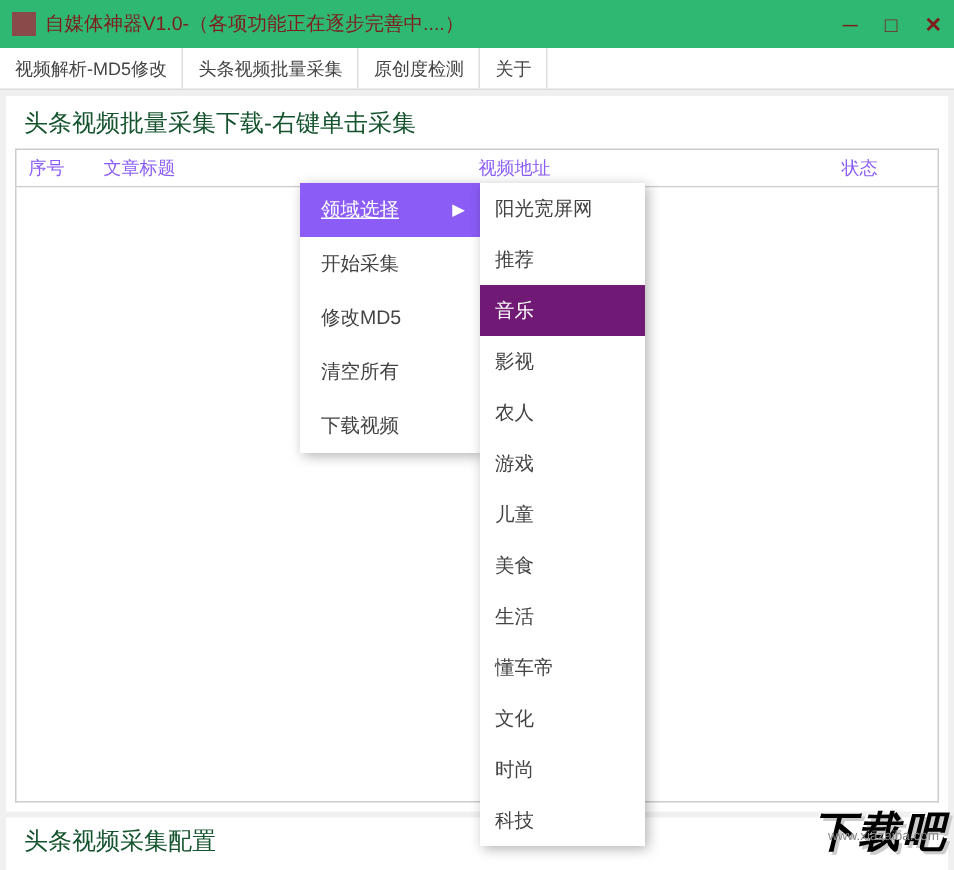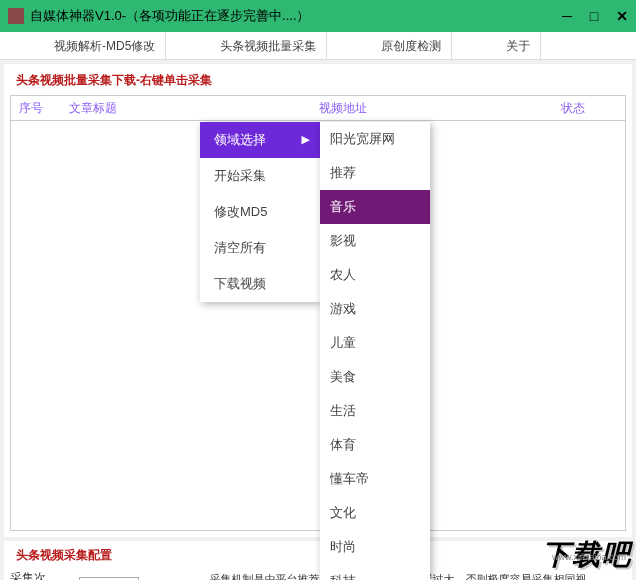--- a/index.html
+++ b/index.html
@@ -1,34 +1,34 @@
 <!DOCTYPE html>
 <html><head>
 <meta charset="utf-8">
 <style>
 * { margin: 0; padding: 0; box-sizing: border-box; font-family: "Microsoft YaHei", sans-serif; }
 body { background: #f0f0f0; width: 636px; height: 580px; position: relative; overflow: hidden; }
-.titlebar { background: #2eb872; height: 32px; display: flex; align-items: center; padding: 16px 8px; color: #000000; font-size: 13px; }
+.titlebar { background: #2eb872; height: 32px; display: flex; align-items: center; padding: 16px 8px; color: #7f1d1d; font-size: 13px; }
 .titlebar-icon { width: 16px; height: 16px; background: #8b4a4a; margin-right: 6px; display: inline-block; }
 .titlebar-title { flex: 1; }
 .win-controls { display: flex; gap: 18px; font-size: 14px; font-weight: bold; }
 .win-controls span { cursor: pointer; }
 .tabs { background: #fff; border-bottom: 1px solid #ddd; display: flex; height: 28px; font-size: 12px; }
-.tab { padding: 6px 10px; border-right: 1px solid #ddd; color: #444; cursor: pointer; margin-left: 44px; }
+.tab { padding: 6px 10px; border-right: 1px solid #ddd; color: #444; cursor: pointer; }
 .content { background: #fff; margin: 4px; padding: 6px; }
-.group-label { font-size: 12px; color: #b91c1c; padding: 2px 6px; font-weight: bold; }
+.group-label { font-size: 16px; color: #14532d; padding: 2px 6px; }
 .table-header { display: flex; border: 1px solid #ccc; background: #fff; height: 26px; align-items: center; font-size: 12px; color: #8b5cf6; margin-top: 4px; }
 .th-seq { width: 50px; padding-left: 8px; }
 .th-title { width: 250px; padding-left: 8px; }
 .th-url { width: 250px; padding-left: 8px; }
 .th-status { flex: 1; padding-right: 20px; }
 .table-body { border: 1px solid #ccc; border-top: none; height: 410px; background: #fff; position: relative; }
 .context-menu { position: absolute; left: 200px; top: 122px; width: 120px; background: #fff; box-shadow: 2px 2px 8px rgba(0,0,0,0.3); font-size: 13px; color: #444; z-index: 10; }
 .context-menu .item { padding: 9px 14px; cursor: pointer; position: relative; }
-.context-menu .item.active { background: #6d28d9; color: #fff; }
+.context-menu .item.active { background: #8b5cf6; color: #fff; text-decoration: underline; }
 .context-menu .item .arrow { position: absolute; right: 10px; top: 11px; font-size: 11px; }
 .submenu { position: absolute; left: 320px; top: 122px; width: 110px; background: #fff; box-shadow: 2px 2px 8px rgba(0,0,0,0.3); font-size: 13px; color: #444; z-index: 10; }
 .submenu .item { padding: 8px 10px; cursor: pointer; }
 .submenu .item.active { background: #701a75; color: #fff; }
 .bottom-group { background: #fff; margin: 0 4px 4px 4px; padding: 4px 6px; font-size: 12px; color: #333; }
 .bottom-row { display: flex; align-items: center; gap: 10px; margin-top: 4px; }
 .count-label { font-size: 12px; }
 .count-input { width: 60px; height: 20px; border: 1px solid #aaa; font-size: 12px; padding: 0 4px; }
 .notice { font-size: 11px; color: #333; margin-left: 60px; }
 .watermark { position: absolute; right: 4px; bottom: 6px; font-size: 28px; font-weight: bold; font-style: italic; color: #000; text-shadow: 2px 2px 0 #ccc, -1px -1px 0 #fff; letter-spacing: 2px; }
@@ -84,21 +84,20 @@
 <div class="submenu" id="sub">
     <div class="item">阳光宽屏网</div>
     <div class="item">推荐</div>
     <div class="item active">音乐</div>
     <div class="item">影视</div>
     <div class="item">农人</div>
     <div class="item">游戏</div>
     <div class="item">儿童</div>
     <div class="item">美食</div>
     <div class="item">生活</div>
-    <div class="item">体育</div>
     <div class="item">懂车帝</div>
     <div class="item">文化</div>
     <div class="item">时尚</div>
     <div class="item">科技</div>
   </div>
 
 <div class="watermark">下载吧</div>
 <div class="watermark-url">www.xiazaiba.com</div>
 
 </body></html>

